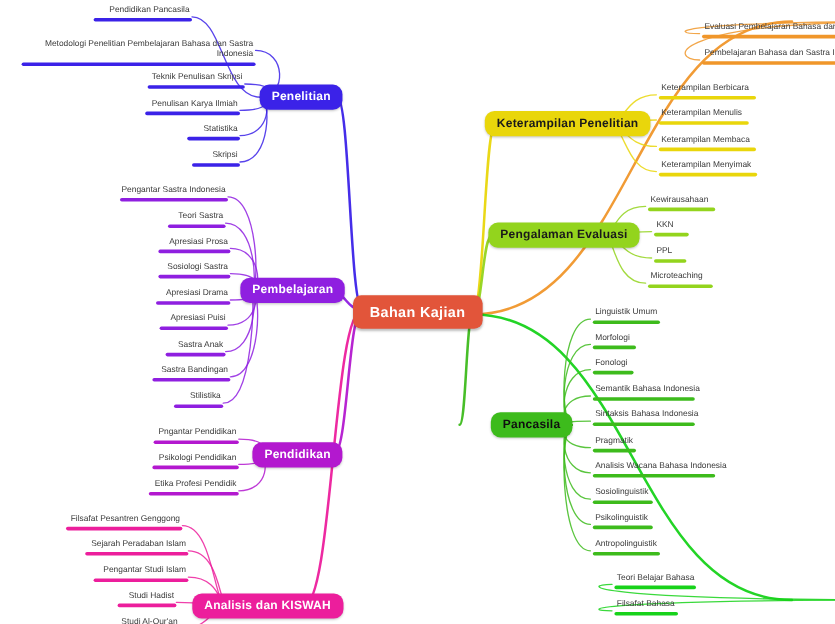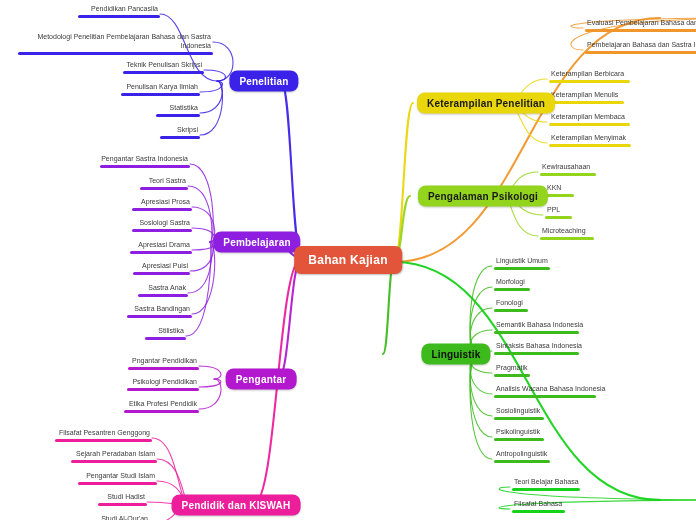--- a/index.html
+++ b/index.html
@@ -15,21 +15,20 @@
     padding:7px 14px;color:#ffffff;font-weight:bold;font-size:12px;
     letter-spacing:.3px;
     box-shadow:0 1px 2px rgba(0,0,0,.25);
   }
   
   .branch{
     transform:translate(-50%,-50%);
     border-radius:8px;padding:5px 10px;font-weight:bold;font-size:10px;
     letter-spacing:.2px;
     box-shadow:0 1px 2px rgba(0,0,0,.22);
-    margin-left:13px;
   }
   
   .leaf{font-size:7px;color:#3a3a3a;line-height:1.25;padding-bottom:3px;}
   .leaf .txt{display:block;padding:0 2px 1px 2px;}
   .leaf .bar{display:block;height:3px;border-radius:1.5px;}
   .leaf.right{text-align:left;}
   .leaf.left{text-align:right;}
   .leaf.twoline{white-space:normal;}
 </style>
 </head>
@@ -269,20 +268,20 @@
       <div class="node leaf right" style="left: 512px; top: 478px;">
         <span class="txt">Teori Belajar Bahasa</span>
         <span class="bar" style="background: rgb(23, 210, 26); width: 68px;"></span>
       </div>
       <div class="node leaf right" style="left: 512px; top: 500px;">
         <span class="txt">Filsafat Bahasa</span>
         <span class="bar" style="background: rgb(23, 210, 26); width: 53px;"></span>
       </div>
       <div class="node branch" style="left: 251px; top: 81px; background: rgb(59, 34, 232); color: rgb(255, 255, 255);">Penelitian</div>
       <div class="node branch" style="left: 244px; top: 242px; background: rgb(143, 31, 224); color: rgb(255, 255, 255);">Pembelajaran</div>
-      <div class="node branch" style="left: 248px; top: 379px; background: rgb(179, 24, 207); color: rgb(255, 255, 255);">Pengantar</div>
-      <div class="node branch" style="left: 223px; top: 505px; background: rgb(236, 30, 156); color: rgb(255, 255, 255);">Pendidik dan KISWAH</div>
+      <div class="node branch" style="left: 248px; top: 379px; background: rgb(179, 24, 207); color: rgb(255, 255, 255);">Pendidikan</div>
+      <div class="node branch" style="left: 223px; top: 505px; background: rgb(236, 30, 156); color: rgb(255, 255, 255);">Analisis dan KISWAH</div>
       <div class="node branch" style="left: 473px; top: 103px; background: rgb(233, 214, 11); color: rgb(26, 26, 26);">Keterampilan Penelitian</div>
-      <div class="node branch" style="left: 470px; top: 196px; background: rgb(147, 212, 29); color: rgb(26, 26, 26);">Pengalaman Psikologi</div>
-      <div class="node branch" style="left: 443px; top: 354px; background: rgb(61, 187, 28); color: rgb(15, 15, 15);">Linguistik</div>
+      <div class="node branch" style="left: 470px; top: 196px; background: rgb(147, 212, 29); color: rgb(26, 26, 26);">Pengalaman Evaluasi</div>
+      <div class="node branch" style="left: 443px; top: 354px; background: rgb(61, 187, 28); color: rgb(15, 15, 15);">Pancasila</div>
       <div class="node main-topic" style="left: 348px; top: 260px; background: rgb(226, 85, 58); color: rgb(255, 255, 255);">Bahan Kajian</div>
     </div>
 </div>
 
 </body></html>

